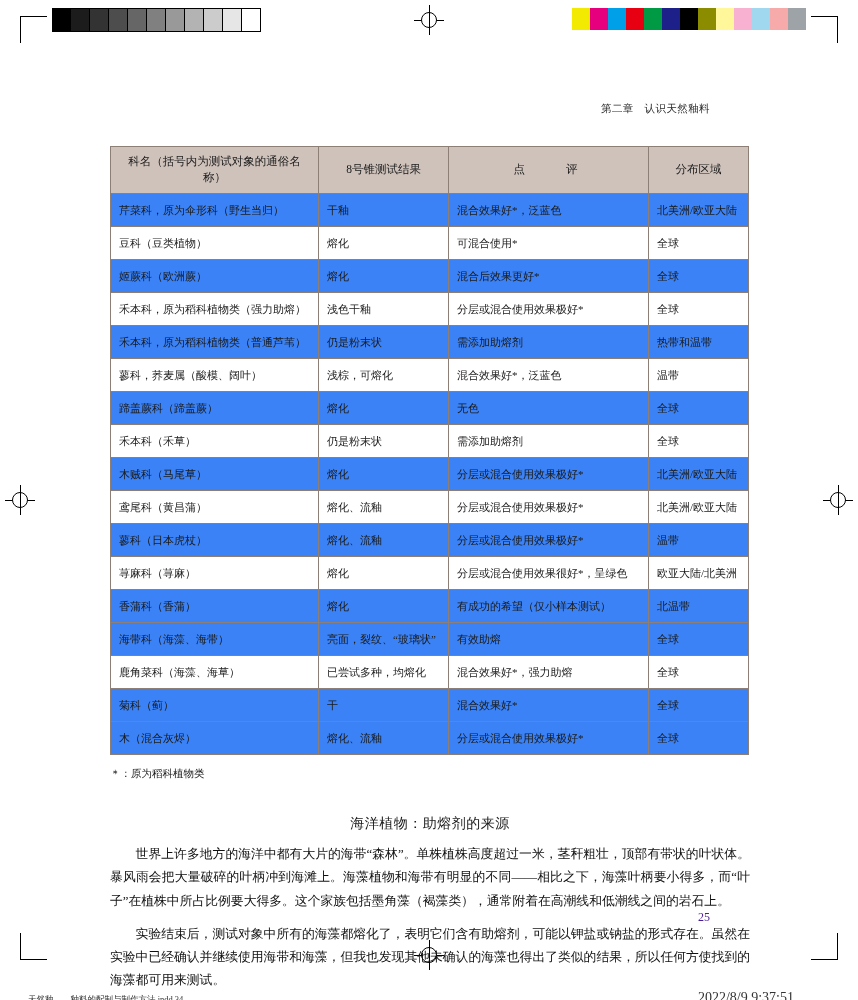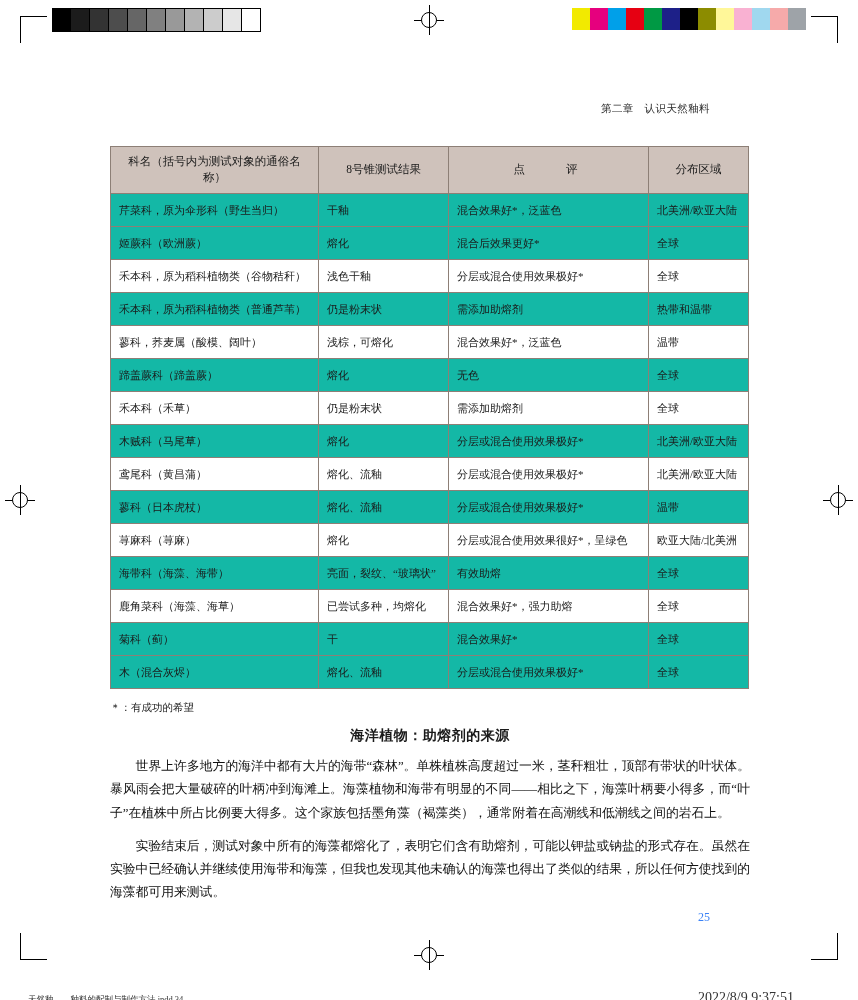--- a/index.html
+++ b/index.html
@@ -117,62 +117,62 @@
     background: #cfc2bb;
     font-weight: normal;
     text-align: center;
     height: 34px;
     font-size: 11.5px;
   }
   table.data thead th.sp {
     letter-spacing: 6px;
   }
   table.data tbody tr.odd td {
-    background: #14b8a6;
+    background: #3b82f6;
   }
   table.data tbody tr.even td {
     background: #ffffff;
   }
   table.data tbody td {
     height: 20px;
   }
   col.c1 { width: 208px; }
   col.c2 { width: 130px; }
   col.c3 { width: 200px; }
   col.c4 { width: 100px; }
 
   .footnote {
     margin-top: 12px;
     font-size: 10.5px;
     color: #1a1a1a;
   }
 
   .sec-title {
-    margin-top: 12px;
+    margin-top: 34px;
     font-size: 14px;
-    font-weight: bold;
+    font-weight: normal;
     text-align: center;
     letter-spacing: 0.5px;
   }
 
   .para {
     margin-top: 10px;
     font-size: 12.8px;
     line-height: 1.82;
     text-indent: 2em;
     text-align: justify;
     color: #111;
   }
 
   .folio {
     position: absolute;
     right: 112px;
     top: 896px;
     font-size: 12px;
-    color: #3b82f6;
+    color: #4c1d95;
   }
 
   .footer-left {
     position: absolute;
     left: 28px;
     bottom: 8px;
     font-size: 8.5px;
     color: #333;
   }
   .footer-right {
@@ -254,28 +254,34 @@
           <th>分布区域</th>
         </tr>
       </thead>
       <tbody>
           <tr class="odd">
             <td>芹菜科，原为伞形科（野生当归）</td>
             <td>干釉</td>
             <td>混合效果好*，泛蓝色</td>
             <td>北美洲/欧亚大陆</td>
           </tr>
+          <tr class="even">
+            <td>豆科（豆类植物）</td>
+            <td>熔化</td>
+            <td>可混合使用*</td>
+            <td>全球</td>
+          </tr>
           <tr class="odd">
             <td>姬蕨科（欧洲蕨）</td>
             <td>熔化</td>
             <td>混合后效果更好*</td>
             <td>全球</td>
           </tr>
           <tr class="even">
-            <td>禾本科，原为稻科植物类（谷物秸秆）</td>
+            <td>禾本科，原为稻科植物类（强力助熔）</td>
             <td>浅色干釉</td>
             <td>分层或混合使用效果极好*</td>
             <td>全球</td>
           </tr>
           <tr class="odd">
             <td>禾本科，原为稻科植物类（普通芦苇）</td>
             <td>仍是粉末状</td>
             <td>需添加助熔剂</td>
             <td>热带和温带</td>
           </tr>
@@ -315,20 +321,26 @@
             <td>分层或混合使用效果极好*</td>
             <td>温带</td>
           </tr>
           <tr class="even">
             <td>荨麻科（荨麻）</td>
             <td>熔化</td>
             <td>分层或混合使用效果很好*，呈绿色</td>
             <td>欧亚大陆/北美洲</td>
           </tr>
           <tr class="odd">
+            <td>香蒲科（香蒲）</td>
+            <td>熔化</td>
+            <td>有成功的希望（仅小样本测试）</td>
+            <td>北温带</td>
+          </tr>
+          <tr class="odd">
             <td>海带科（海藻、海带）</td>
             <td>亮面，裂纹、“玻璃状”</td>
             <td>有效助熔</td>
             <td>全球</td>
           </tr>
           <tr class="even">
             <td>鹿角菜科（海藻、海草）</td>
             <td>已尝试多种，均熔化</td>
             <td>混合效果好*，强力助熔</td>
             <td>全球</td>
@@ -341,21 +353,21 @@
           </tr>
           <tr class="odd">
             <td>木（混合灰烬）</td>
             <td>熔化、流釉</td>
             <td>分层或混合使用效果极好*</td>
             <td>全球</td>
           </tr>
         </tbody>
     </table>
 
-    <div class="footnote">＊：有成功的希望</div>
+    <div class="footnote">＊：原为稻科植物类</div>
 
     <div class="sec-title">海洋植物：助熔剂的来源</div>
 
     <div class="para">世界上许多地方的海洋中都有大片的海带“森林”。单株植株高度超过一米，茎秆粗壮，顶部有带状的叶状体。暴风雨会把大量破碎的叶柄冲到海滩上。海藻植物和海带有明显的不同——相比之下，海藻叶柄要小得多，而“叶子”在植株中所占比例要大得多。这个家族包括墨角藻（褐藻类），通常附着在高潮线和低潮线之间的岩石上。</div>
     <div class="para">实验结束后，测试对象中所有的海藻都熔化了，表明它们含有助熔剂，可能以钾盐或钠盐的形式存在。虽然在实验中已经确认并继续使用海带和海藻，但我也发现其他未确认的海藻也得出了类似的结果，所以任何方使找到的海藻都可用来测试。</div>
 
   </div>
 
   <div class="folio">25</div>
   <div class="footer-left">天然釉——釉料的配制与制作方法.indd  34</div>

